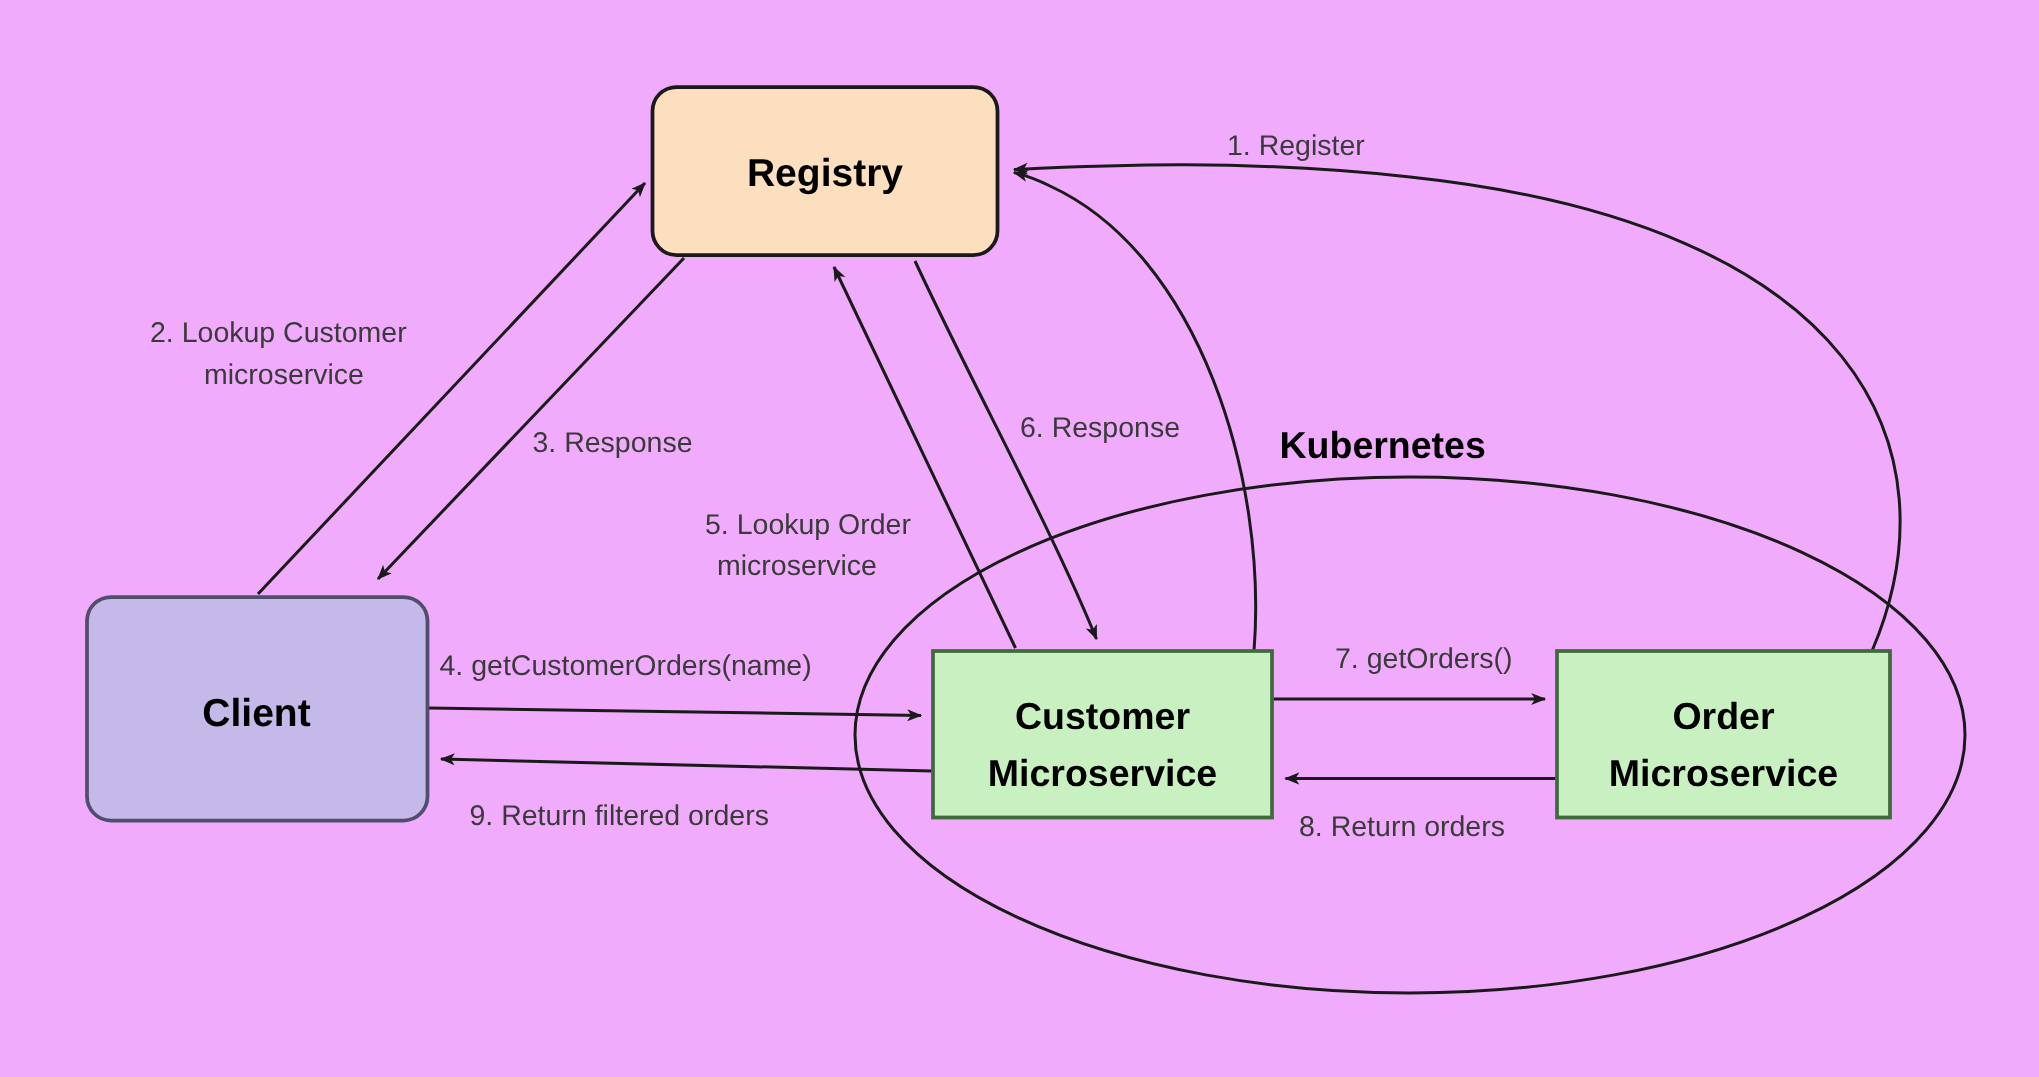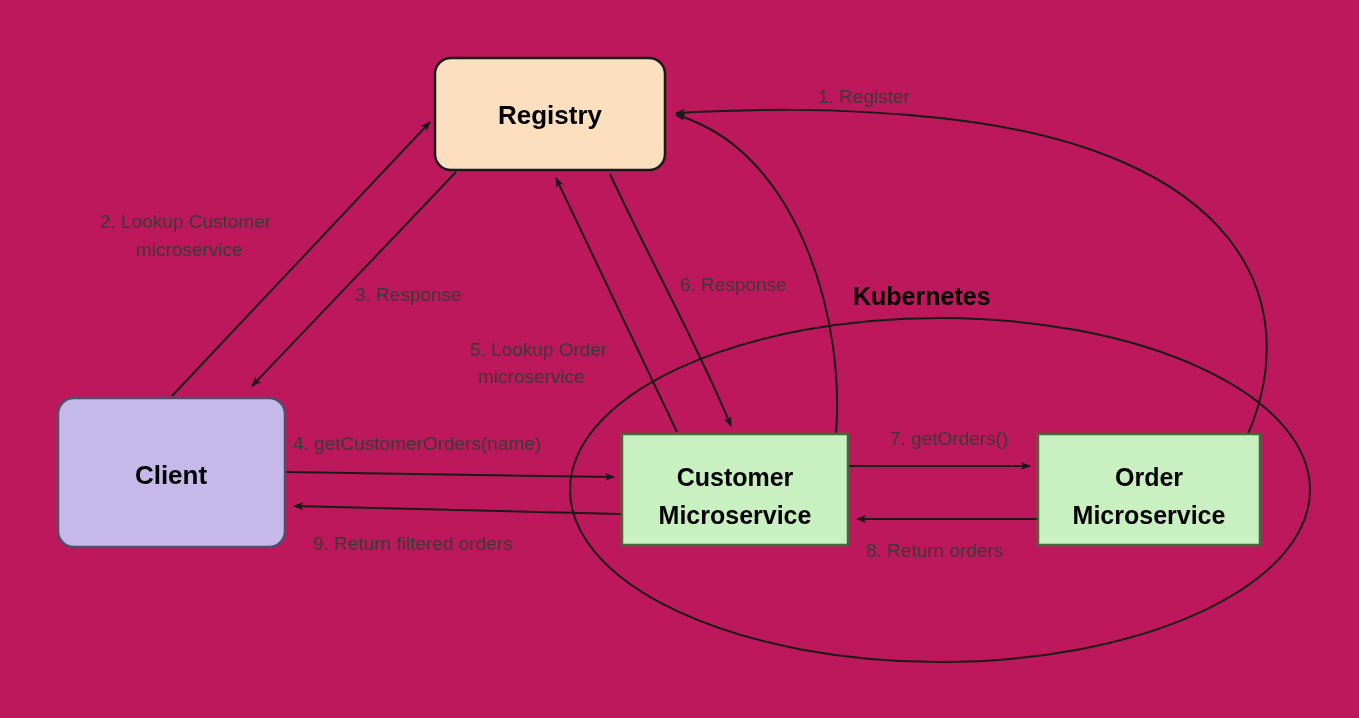--- a/index.html
+++ b/index.html
@@ -8,21 +8,21 @@
     padding: 0;
     background: #ffffff;
   }
   body {
     font-family: "Liberation Sans", sans-serif;
   }
   #canvas {
     position: relative;
     width: 1359px;
     height: 718px;
-    background: #be185d;
+    background: #f0abfc;
     overflow: hidden;
   }
   #diagram-svg {
     position: absolute;
     top: 0;
     left: 0;
     width: 1359px;
     height: 718px;
   }
   .node-label {

